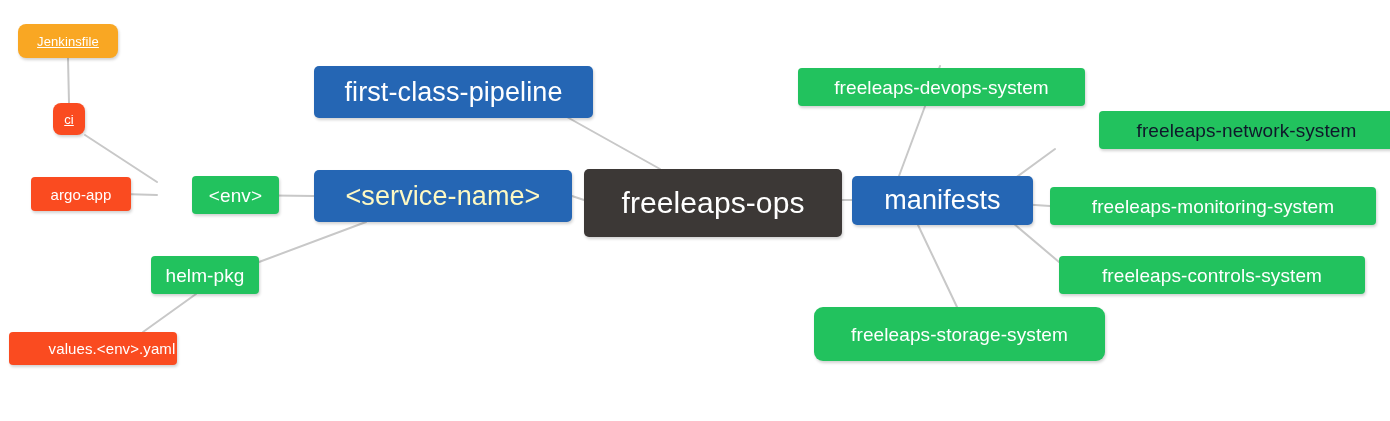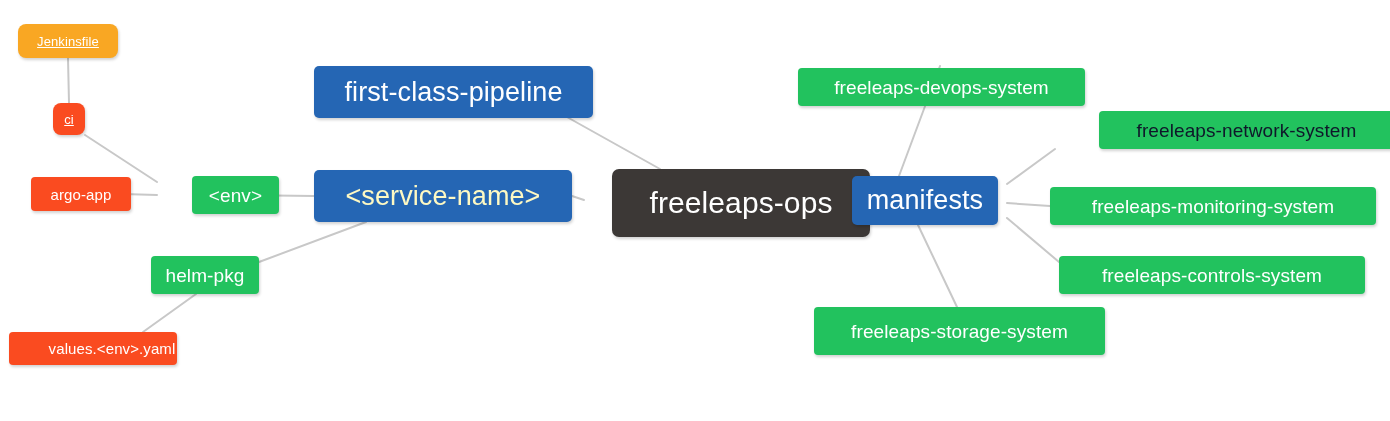--- a/index.html
+++ b/index.html
@@ -102,34 +102,34 @@
     </div>
     <div class="node tier-small" style="left: 9px; top: 332px; width: 168px; height: 33px; background: rgb(250, 75, 32); color: rgb(255, 255, 255); padding-left: 48px;">
       <span>values.&lt;env&gt;.yaml</span>
     </div>
     <div class="node tier-major" style="left: 314px; top: 170px; width: 258px; height: 52px; background: rgb(37, 102, 180); color: #fef9c3;">
       <span>&lt;service-name&gt;</span>
     </div>
     <div class="node tier-major" style="left: 314px; top: 36px; width: 279px; height: 52px; background: rgb(37, 102, 180); color: rgb(255, 255, 255); margin-top: 30px;">
       <span>first-class-pipeline</span>
     </div>
-    <div class="node tier-root" style="left: 612px; top: 169px; width: 258px; height: 68px; background: rgb(60, 56, 54); color: rgb(255, 255, 255); border-radius: 7px;">
+    <div class="node tier-root" style="left: 584px; top: 169px; width: 258px; height: 68px; background: rgb(60, 56, 54); color: rgb(255, 255, 255);">
       <span>freeleaps-ops</span>
     </div>
-    <div class="node tier-major" style="left: 852px; top: 176px; width: 146px; height: 49px; background: rgb(37, 102, 180); color: rgb(255, 255, 255);">
+    <div class="node tier-major" style="left: 852px; top: 176px; width: 181px; height: 49px; background: rgb(37, 102, 180); color: rgb(255, 255, 255);">
       <span>manifests</span>
     </div>
     <div class="node tier-leaf" style="left: 798px; top: 28px; width: 287px; height: 38px; background: rgb(34, 194, 94); color: rgb(255, 255, 255); margin-top: 40px;">
       <span>freeleaps-devops-system</span>
     </div>
     <div class="node tier-leaf" style="left: 1055px; top: 111px; width: 295px; height: 38px; background: rgb(34, 194, 94); color: #0f172a; margin-left: 44px;">
       <span>freeleaps-network-system</span>
     </div>
     <div class="node tier-leaf" style="left: 1050px; top: 187px; width: 326px; height: 38px; background: rgb(34, 194, 94); color: rgb(255, 255, 255);">
       <span>freeleaps-monitoring-system</span>
     </div>
     <div class="node tier-leaf" style="left: 1059px; top: 256px; width: 306px; height: 38px; background: rgb(34, 194, 94); color: rgb(255, 255, 255);">
       <span>freeleaps-controls-system</span>
     </div>
-    <div class="node tier-leaf" style="left: 814px; top: 307px; width: 291px; height: 48px; background: rgb(34, 194, 94); color: rgb(255, 255, 255);">
+    <div class="node tier-leaf" style="left: 814px; top: 307px; width: 291px; height: 54px; background: rgb(34, 194, 94); color: rgb(255, 255, 255); border-radius: 9px;">
       <span>freeleaps-storage-system</span>
     </div>
   </div>
 
 </body></html>

